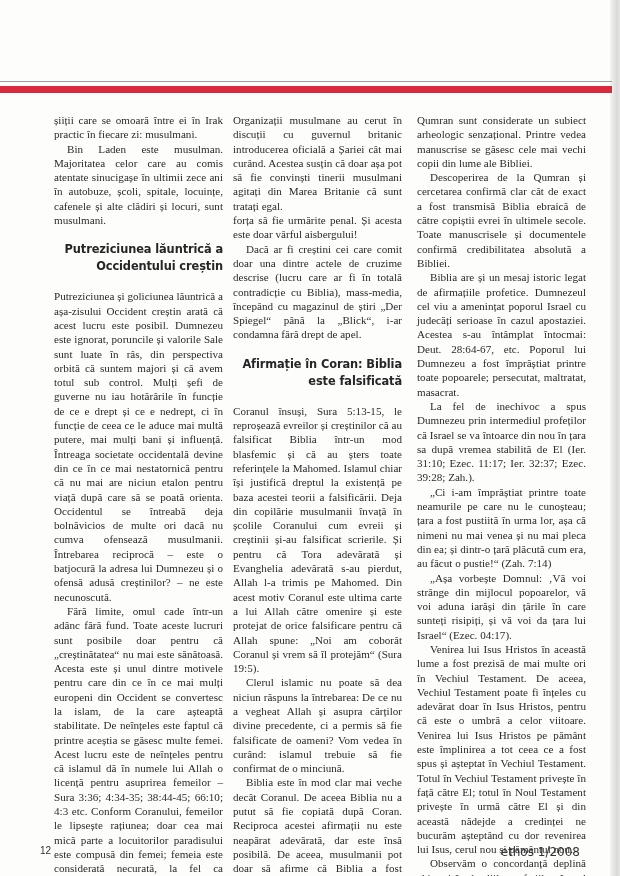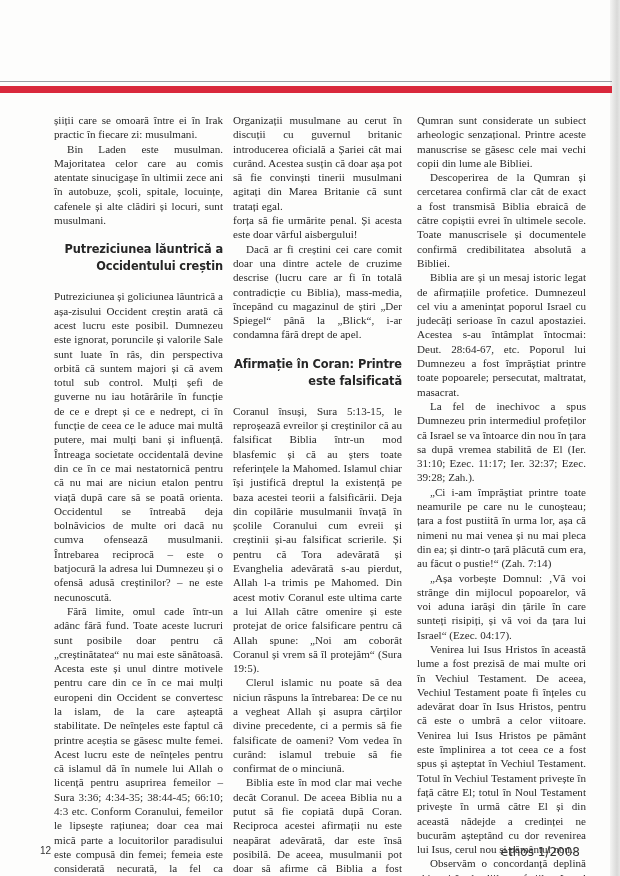--- a/index.html
+++ b/index.html
@@ -69,27 +69,27 @@
     <p class="noindent"><span>șiiții care se omoară între ei în Irak practic în fiecare zi: musulmani.</span></p>
     <p class="space-after"><span>Bin Laden este musulman. Majoritatea celor care au comis atentate sinucigașe în ultimii zece ani în autobuze, școli, spitale, locuințe, cafenele și alte clădiri și locuri, sunt musulmani.</span></p>
     <h2>Putreziciunea lăuntrică a Occidentului creștin</h2>
     <p class="noindent"><span>Putreziciunea și goliciunea lăuntrică a așa-zisului Occident creștin arată că acest lucru este posibil. Dumnezeu este ignorat, poruncile și valorile Sale sunt luate în râs, din perspectiva orbită că suntem majori și că avem totul sub control. Mulți șefi de guverne nu iau hotărârile în funcție de ce e drept și ce e nedrept, ci în funcție de ceea ce le aduce mai multă putere, mai mulți bani și influență. Întreaga societate occidentală devine din ce în ce mai nestatornică pentru că nu mai are niciun etalon pentru viață după care să se poată orienta. Occidentul se întreabă deja bolnăvicios de multe ori dacă nu cumva ofensează musulmanii. Întrebarea reciprocă – este o batjocură la adresa lui Dumnezeu și o ofensă adusă creștinilor? – ne este necunoscută.</span></p>
     <p><span>Fără limite, omul cade într-un adânc fără fund. Toate aceste lucruri sunt posibile doar pentru că „creștinătatea“ nu mai este sănătoasă. Acesta este și unul dintre motivele pentru care din ce în ce mai mulți europeni din Occident se convertesc la islam, de la care așteaptă stabilitate. De neînțeles este faptul că printre aceștia se găsesc multe femei. Acest lucru este de neînțeles pentru că islamul dă în numele lui Allah o licență pentru asuprirea femeilor – Sura 3:36; 4:34-35; 38:44-45; 66:10; 4:3 etc. Conform Coranului, femeilor le lipsește rațiunea; doar cea mai mică parte a locuitorilor paradisului este compusă din femei; femeia este considerată necurată, la fel ca măgarul sau câinele. Este de neînțeles cum tocmai feministele germane laudă și apără șalul islamic.</span></p>
   </div>
 <div class="col" id="col2">
     <p class="noindent"><span>Organizații musulmane au cerut în discuții cu guvernul britanic introducerea oficială a Șariei cât mai curând. Acestea susțin că doar așa pot să fie convinști tinerii musulmani agitați din Marea Britanie că sunt tratați egal.</span></p>
     <p class="noindent"><span>forța să fie urmărite penal. Și acesta este doar vârful aisbergului!</span></p>
     <p class="space-after"><span>Dacă ar fi creștini cei care comit doar una dintre actele de cruzime descrise (lucru care ar fi în totală contradicție cu Biblia), mass-media, începând cu magazinul de știri „Der Spiegel“ până la „Blick“, i-ar condamna fără drept de apel.</span></p>
-    <h2>Afirmație în Coran: Printre este falsificată</h2>
+    <h2>Afirmație în Coran: Biblia este falsificată</h2>
     <p class="noindent"><span>Coranul însuși, Sura 5:13-15, le reproșează evreilor și creștinilor că au falsificat Biblia într-un mod blasfemic și că au șters toate referințele la Mahomed. Islamul chiar își justifică dreptul la existență pe baza acestei teorii a falsificării. Deja din copilărie musulmanii învață în școlile Coranului cum evreii și creștinii și-au falsificat scrierile. Și pentru că Tora adevărată și Evanghelia adevărată s-au pierdut, Allah l-a trimis pe Mahomed. Din acest motiv Coranul este ultima carte a lui Allah către omenire și este protejat de orice falsificare pentru că Allah spune: </span><b>„Noi am coborât Coranul și vrem să îl protejăm“</b><span> (Sura 19:5).</span></p>
     <p><span>Clerul islamic nu poate să dea niciun răspuns la întrebarea: De ce nu a vegheat Allah și asupra cărților divine precedente, ci a permis să fie falsificate de oameni? Vom vedea în curând: islamul trebuie să fie confirmat de o minciună.</span></p>
     <p><span>Biblia este în mod clar mai veche decât Coranul. De aceea Biblia nu a putut să fie copiată după Coran. Reciproca acestei afirmații nu este neapărat adevărată, dar este însă posibilă. De aceea, musulmanii pot doar să afirme că Biblia a fost falsificată. Câtiva teologi creștini care critică Biblia sunt susținătorii acestei afirmații. Este simplu să combați teza falsificării Bibliei.</span></p>
   </div>
 <div class="col" id="col3">
-    <p class="noindent"><span>Qumran sunt considerate un subiect arheologic senzațional. Printre aceste manuscrise se găsesc cele mai vechi copii din lume ale Bibliei.</span></p>
+    <p class="noindent"><span>Qumran sunt considerate un subiect arheologic senzațional. Printre vedea manuscrise se găsesc cele mai vechi copii din lume ale Bibliei.</span></p>
     <p><span>Descoperirea de la Qumran și cercetarea confirmă clar cât de exact a fost transmisă Biblia ebraică de către copiștii evrei în ultimele secole. Toate manuscrisele și documentele confirmă credibilitatea absolută a Bibliei.</span></p>
     <p><span>Biblia are și un mesaj istoric legat de afirmațiile profetice. Dumnezeul cel viu a amenințat poporul Israel cu judecăți serioase în cazul apostaziei. Acestea s-au întâmplat întocmai: Deut. 28:64-67, etc. Poporul lui Dumnezeu a fost împrăștiat printre toate popoarele; persecutat, maltratat, masacrat.</span></p>
     <p><span>La fel de inechivoc a spus Dumnezeu prin intermediul profeților că Israel se va întoarce din nou în țara sa după vremea stabilită de El (Ier. 31:10; Ezec. 11:17; Ier. 32:37; Ezec. 39:28; Zah.).</span></p>
     <p><b>„Ci i-am împrăștiat printre toate neamurile pe care nu le cunoșteau; țara a fost pustiită în urma lor, așa că nimeni nu mai venea și nu mai pleca din ea; și dintr-o țară plăcută cum era, au făcut o pustie!“</b><span> (Zah. 7:14)</span></p>
     <p><b>„Așa vorbește Domnul: ‚Vă voi strânge din mijlocul popoarelor, vă voi aduna iarăși din țările în care sunteți risipiți, și vă voi da țara lui Israel“</b><span> (Ezec. 04:17).</span></p>
     <p><span>Venirea lui Isus Hristos în această lume a fost prezisă de mai multe ori în Vechiul Testament. De aceea, Vechiul Testament poate fi înțeles cu adevărat doar în Isus Hristos, pentru că este o umbră a celor viitoare. Venirea lui Isus Hristos pe pământ este împlinirea a tot ceea ce a fost spus și așteptat în Vechiul Testament. Totul în Vechiul Testament privește în față către El; totul în Noul Testament privește în urmă către El și din această nădejde a credinței ne bucurăm așteptând cu dor revenirea lui Isus, cerul nou și pământul nou.</span></p>
     <p><span>Observăm o concordanță deplină chiar și în detaliile profețiilor. Locul de naștere al Mântuitorului este Betleem, El vine din seminția lui Iuda și din casa și familia lui David. Aceste făgăduințe au fost scrise cu mii de ani înainte de nașterea Sa (Mica 5:2). În Isaia 62 este prezisă o cuvântare a lui Mesia. Și Isus</span></p>
   </div>
 
 <div class="footer-page">12</div>

